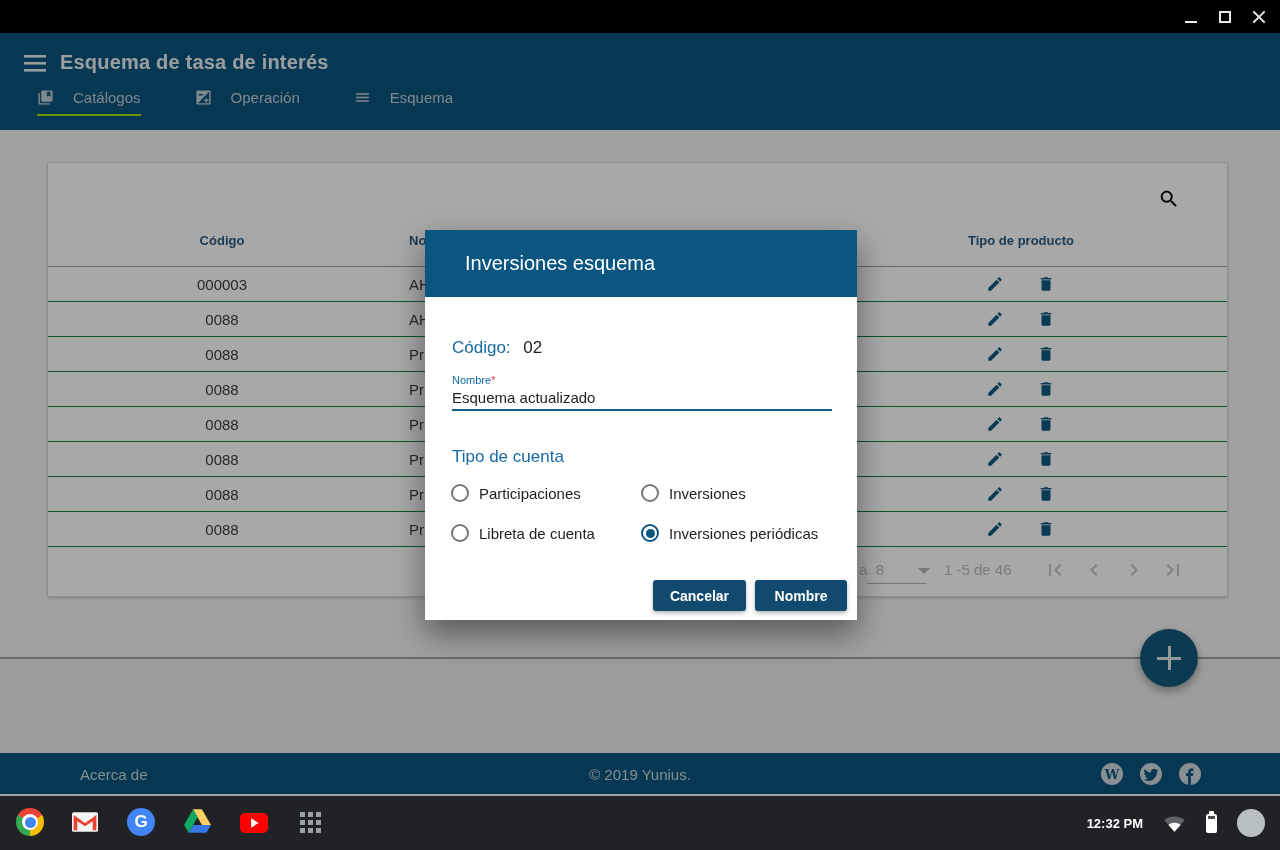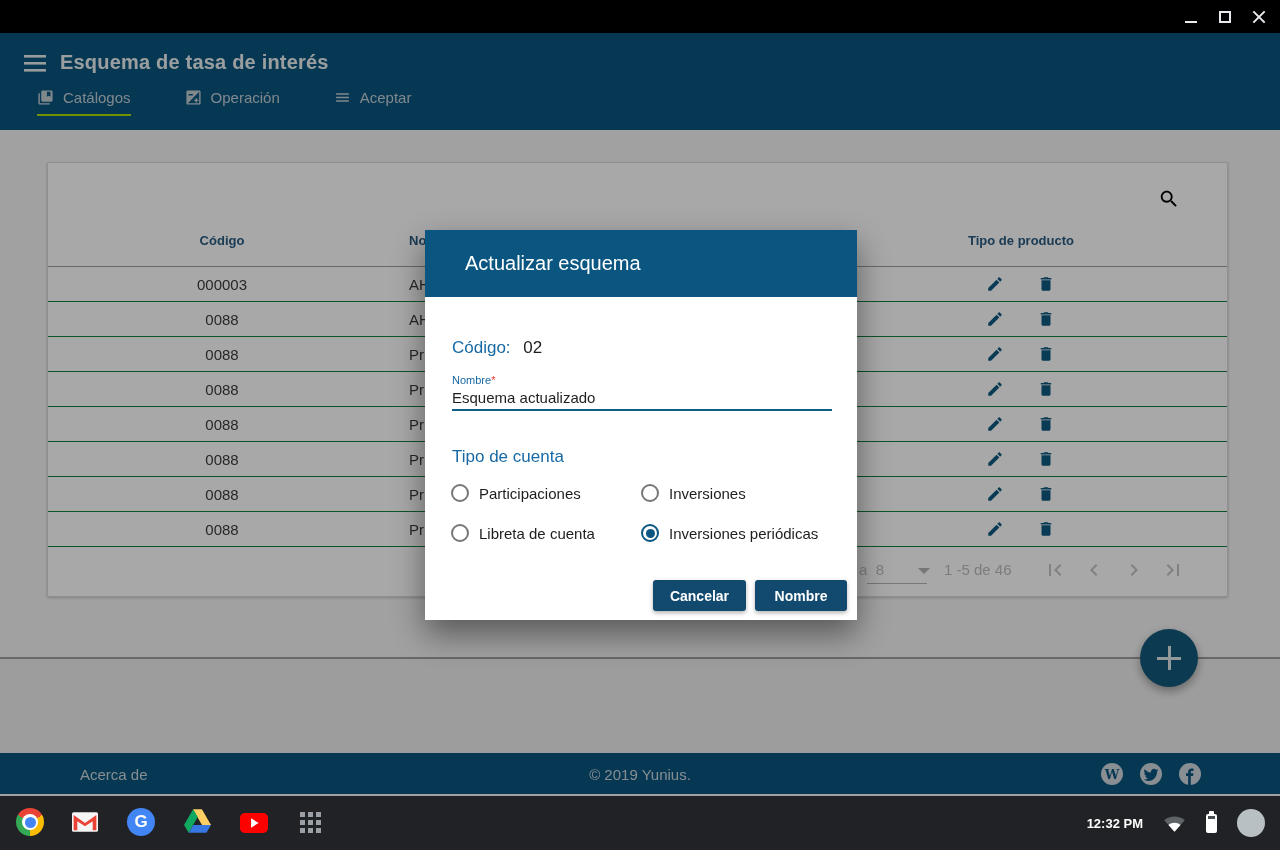--- a/index.html
+++ b/index.html
@@ -16,21 +16,21 @@
   .wc-close::before { transform:rotate(45deg); }
   .wc-close::after { transform:rotate(-45deg); }
 
   
   .app { position:absolute; left:0; top:33px; width:1280px; height:763px; background:#f5f5f5;padding-left:20px; }
 
   .app-header { position:absolute; left:0; top:0; right:0; height:97px; background:#0a5680; }
   .hamburger { position:absolute; left:24px; top:22px; width:22px; height:17px; cursor:pointer; }
   .app-title { position:absolute; left:60px; top:18px; font-size:20px; font-weight:bold; color:#ecf0f2; letter-spacing:.2px; }
   .tabs { position:absolute; left:37px; top:56px; display:flex; gap:54px; }
-  .tab { display:flex; align-items:center; gap:9px; color:#c3cfd5; font-size:15px; padding-bottom:10px; position:relative; cursor:pointer; }
+  .tab { display:flex; align-items:center; gap:19px; color:#c3cfd5; font-size:15px; padding-bottom:10px; position:relative; cursor:pointer; }
   .tab svg { width:17px; height:17px; fill:#c3cfd5; }
   .tab.active::after { content:""; position:absolute; left:0; right:0; bottom:0; height:2px; background:#aadc00; }
 
   
   .card { position:absolute; left:47px; top:129px; width:1181px; height:435px; background:#fff;
           border:1px solid #d9d9d9; border-radius:2px; box-shadow:0 1px 3px rgba(0,0,0,.2); }
   .search-btn { position:absolute; left:1110px; top:25px; width:22px; height:22px; cursor:pointer; }
   .thead { position:absolute; left:0; right:0; top:0; height:104px; border-bottom:1px solid #9e9e9e; }
   .th { position:absolute; bottom:18px; font-size:13px; font-weight:bold; color:#295b80;margin-top:36px; }
   .th-codigo { left:94px; width:160px; text-align:center; }
@@ -143,21 +143,21 @@
         <div class="tab">
           <svg viewBox="0 0 24 24">
               <path d="M15 17v2h2v-2h2v-2h-2v-2h-2v2h-2v2h2zm5-15H4c-1.1 0-2 .9-2 2v16c0 1.1.9 2 2 2h16c1.1 0 2-.9 2-2V4c0-1.1-.9-2-2-2zM5 7h6v2H5V7zm15 13H4L20 4v16z"></path>
             </svg>
           <span>Operación</span>
         </div>
         <div class="tab">
           <svg viewBox="0 0 24 24">
               <path d="M3 18h18v-2H3v2zM3 13h18v-2H3v2zM3 8h18v-2H3v2z"></path>
             </svg>
-          <span>Aceptar</span>
+          <span>Esquema</span>
         </div>
       </div>
     </div>
 
     <div class="card">
       <svg class="search-btn" viewBox="0 0 24 24">
           <path d="M15.5 14h-.79l-.28-.27C15.41 12.59 16 11.11 16 9.5 16 5.91 13.09 3 9.5 3S3 5.91 3 9.5 5.91 16 9.5 16c1.61 0 3.09-.59 4.23-1.57l.27.28v.79l5 4.99L20.49 19l-4.99-5zm-6 0C7.01 14 5 11.99 5 9.5S7.01 5 9.5 5 14 7.01 14 9.5 11.99 14 9.5 14z"></path>
         </svg>
 
       <div class="thead">
@@ -290,21 +290,21 @@
           <circle cx="11" cy="11" r="11" fill="#cfd8dc"></circle>
           <path fill="#0a5680" d="M12.3 8.1h2.2V5.4h-2.2c-1.8 0-3.2 1.4-3.2 3.2v1.6H7v2.7h2.1V22h2.7v-9.1h2.2l.5-2.7h-2.7V8.6c0-.3.2-.5.5-.5z"></path>
         </svg>
       </div>
     </div>
 
     <div class="overlay"></div>
 
     <div class="modal">
       <div class="modal-header">
-        <div class="modal-title">Actualizar esquema</div>
+        <div class="modal-title">Inversiones esquema</div>
       </div>
       <div class="codigo-row">
         <span class="codigo-label">Código:</span>
         <span class="codigo-value">02</span>
       </div>
       <div class="nombre-label">
         <span>Nombre</span><span class="req">*</span>
       </div>
       <input class="name-input" type="text" value="Esquema actualizado" style="">
       <div class="tipo-label">Tipo de cuenta</div>

